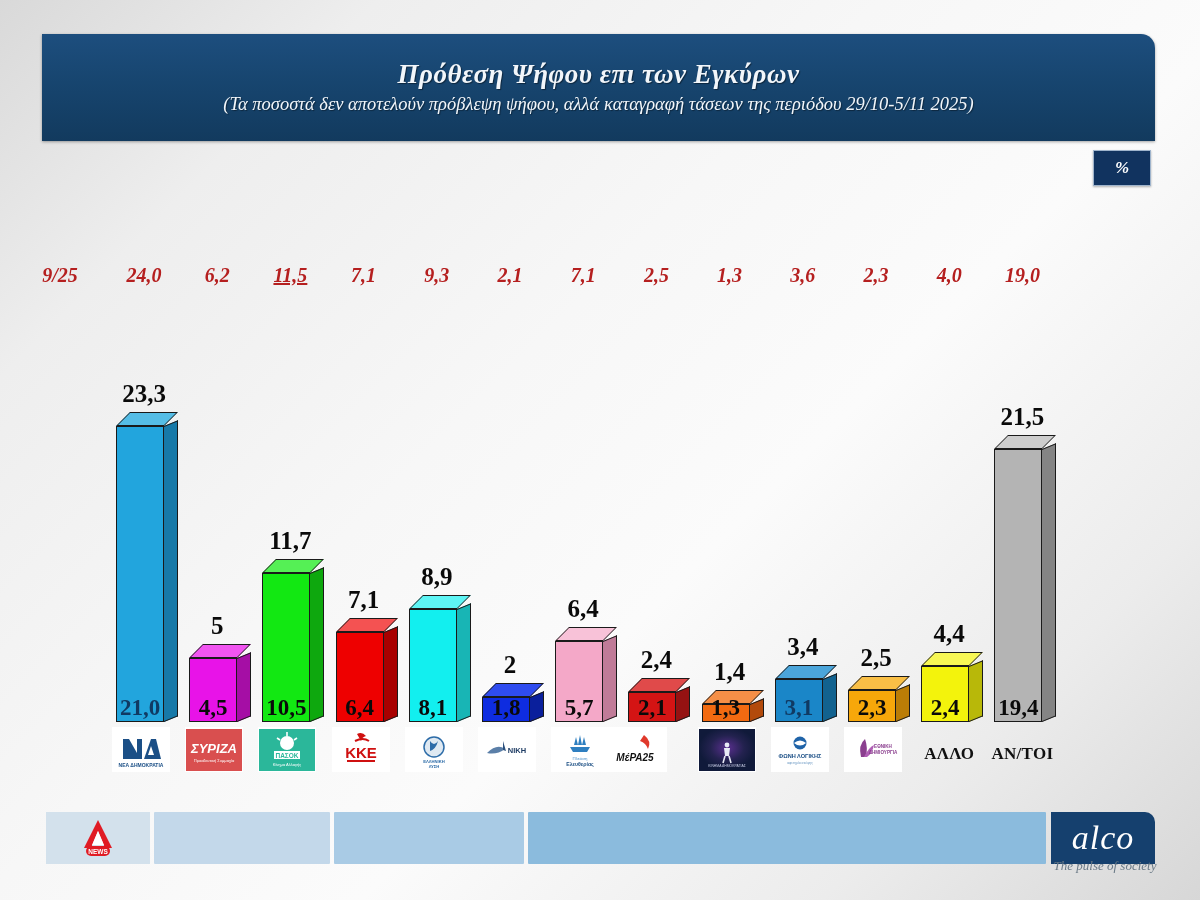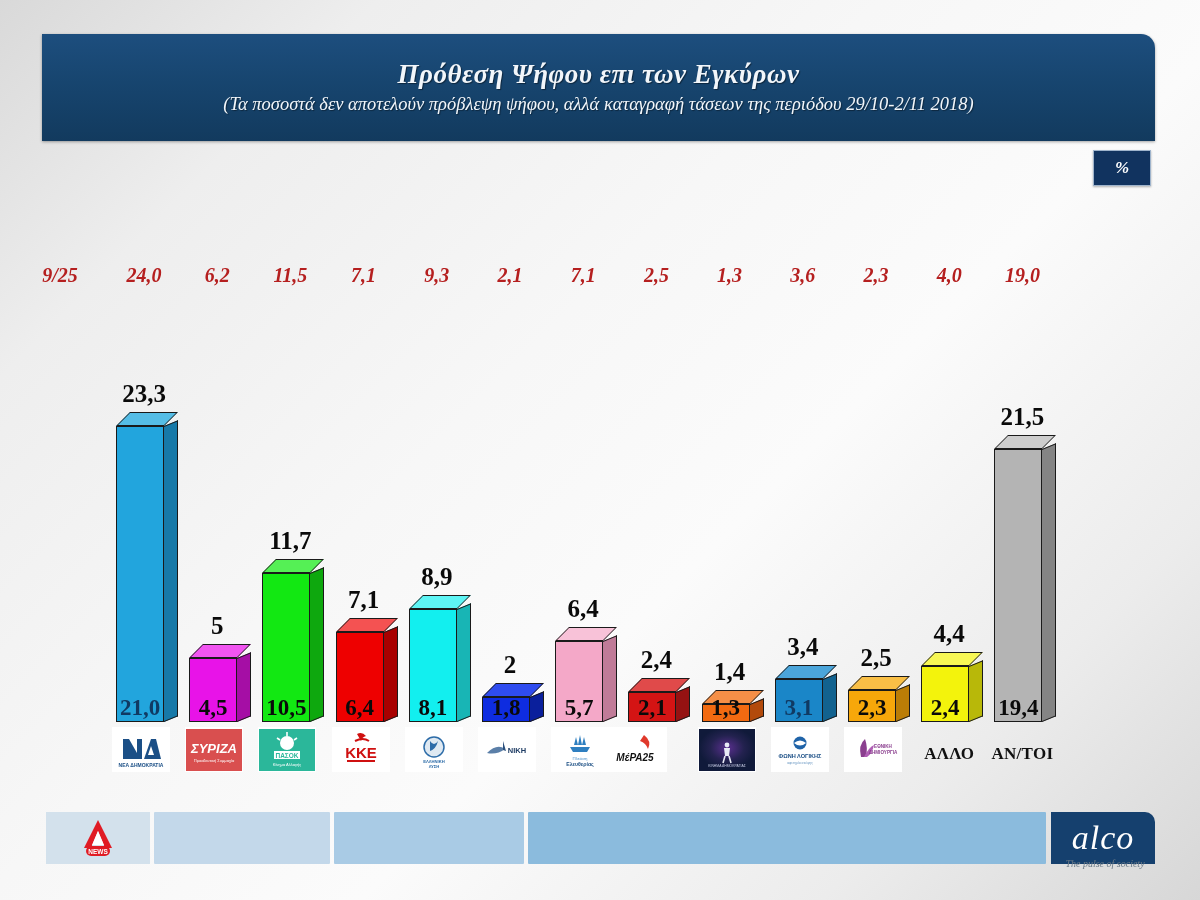--- a/index.html
+++ b/index.html
@@ -102,41 +102,41 @@
     position:absolute;left:1051px;top:0;width:104px;height:52px;
     background:#15406e;border-top-right-radius:10px;
     display:flex;align-items:center;justify-content:center;
   }
   .alco-word{
     color:#fff;font-size:34px;font-style:italic;letter-spacing:1px;
     font-family:"Liberation Serif", serif;line-height:1;
   }
   .alco-tag{
     position:absolute;left:1040px;top:858px;width:130px;text-align:center;
-    color:#6b7a87;font-size:10px;font-style:italic;
+    color:#6b7a87;font-size:13px;font-style:italic;
     font-family:"Liberation Serif", serif;
   }
 </style>
 </head>
 <body>
 
 <div id="stage">
 
   <div class="header">
     <div class="h-title">Πρόθεση Ψήφου επι των Εγκύρων</div>
-    <div class="h-sub">(Τα ποσοστά δεν αποτελούν πρόβλεψη ψήφου, αλλά καταγραφή τάσεων της περιόδου  29/10-2/11 2018)</div>
+    <div class="h-sub">(Τα ποσοστά δεν αποτελούν πρόβλεψη ψήφου, αλλά καταγραφή τάσεων της περιόδου  29/10-5/11 2025)</div>
   </div>
   <div class="pct-badge">%</div>
 
   <div class="prev-row">
     <div class="prev-date">9/25</div>
     <div id="prev-values">
         <div class="prev-val" style="left: 112px;">24,0</div>
         <div class="prev-val" style="left: 185.2px;">6,2</div>
-        <div class="prev-val" style="left: 258.4px;">11,5</div>
+        <div class="prev-val" style="left: 258.4px; text-decoration: underline;">11,5</div>
         <div class="prev-val" style="left: 331.6px;">7,1</div>
         <div class="prev-val" style="left: 404.8px;">9,3</div>
         <div class="prev-val" style="left: 478px;">2,1</div>
         <div class="prev-val" style="left: 551.2px;">7,1</div>
         <div class="prev-val" style="left: 624.4px;">2,5</div>
         <div class="prev-val" style="left: 697.6px;">1,3</div>
         <div class="prev-val" style="left: 770.8px;">3,6</div>
         <div class="prev-val" style="left: 844px;">2,3</div>
         <div class="prev-val" style="left: 917.2px;">4,0</div>
         <div class="prev-val" style="left: 990.4px;">19,0</div>

